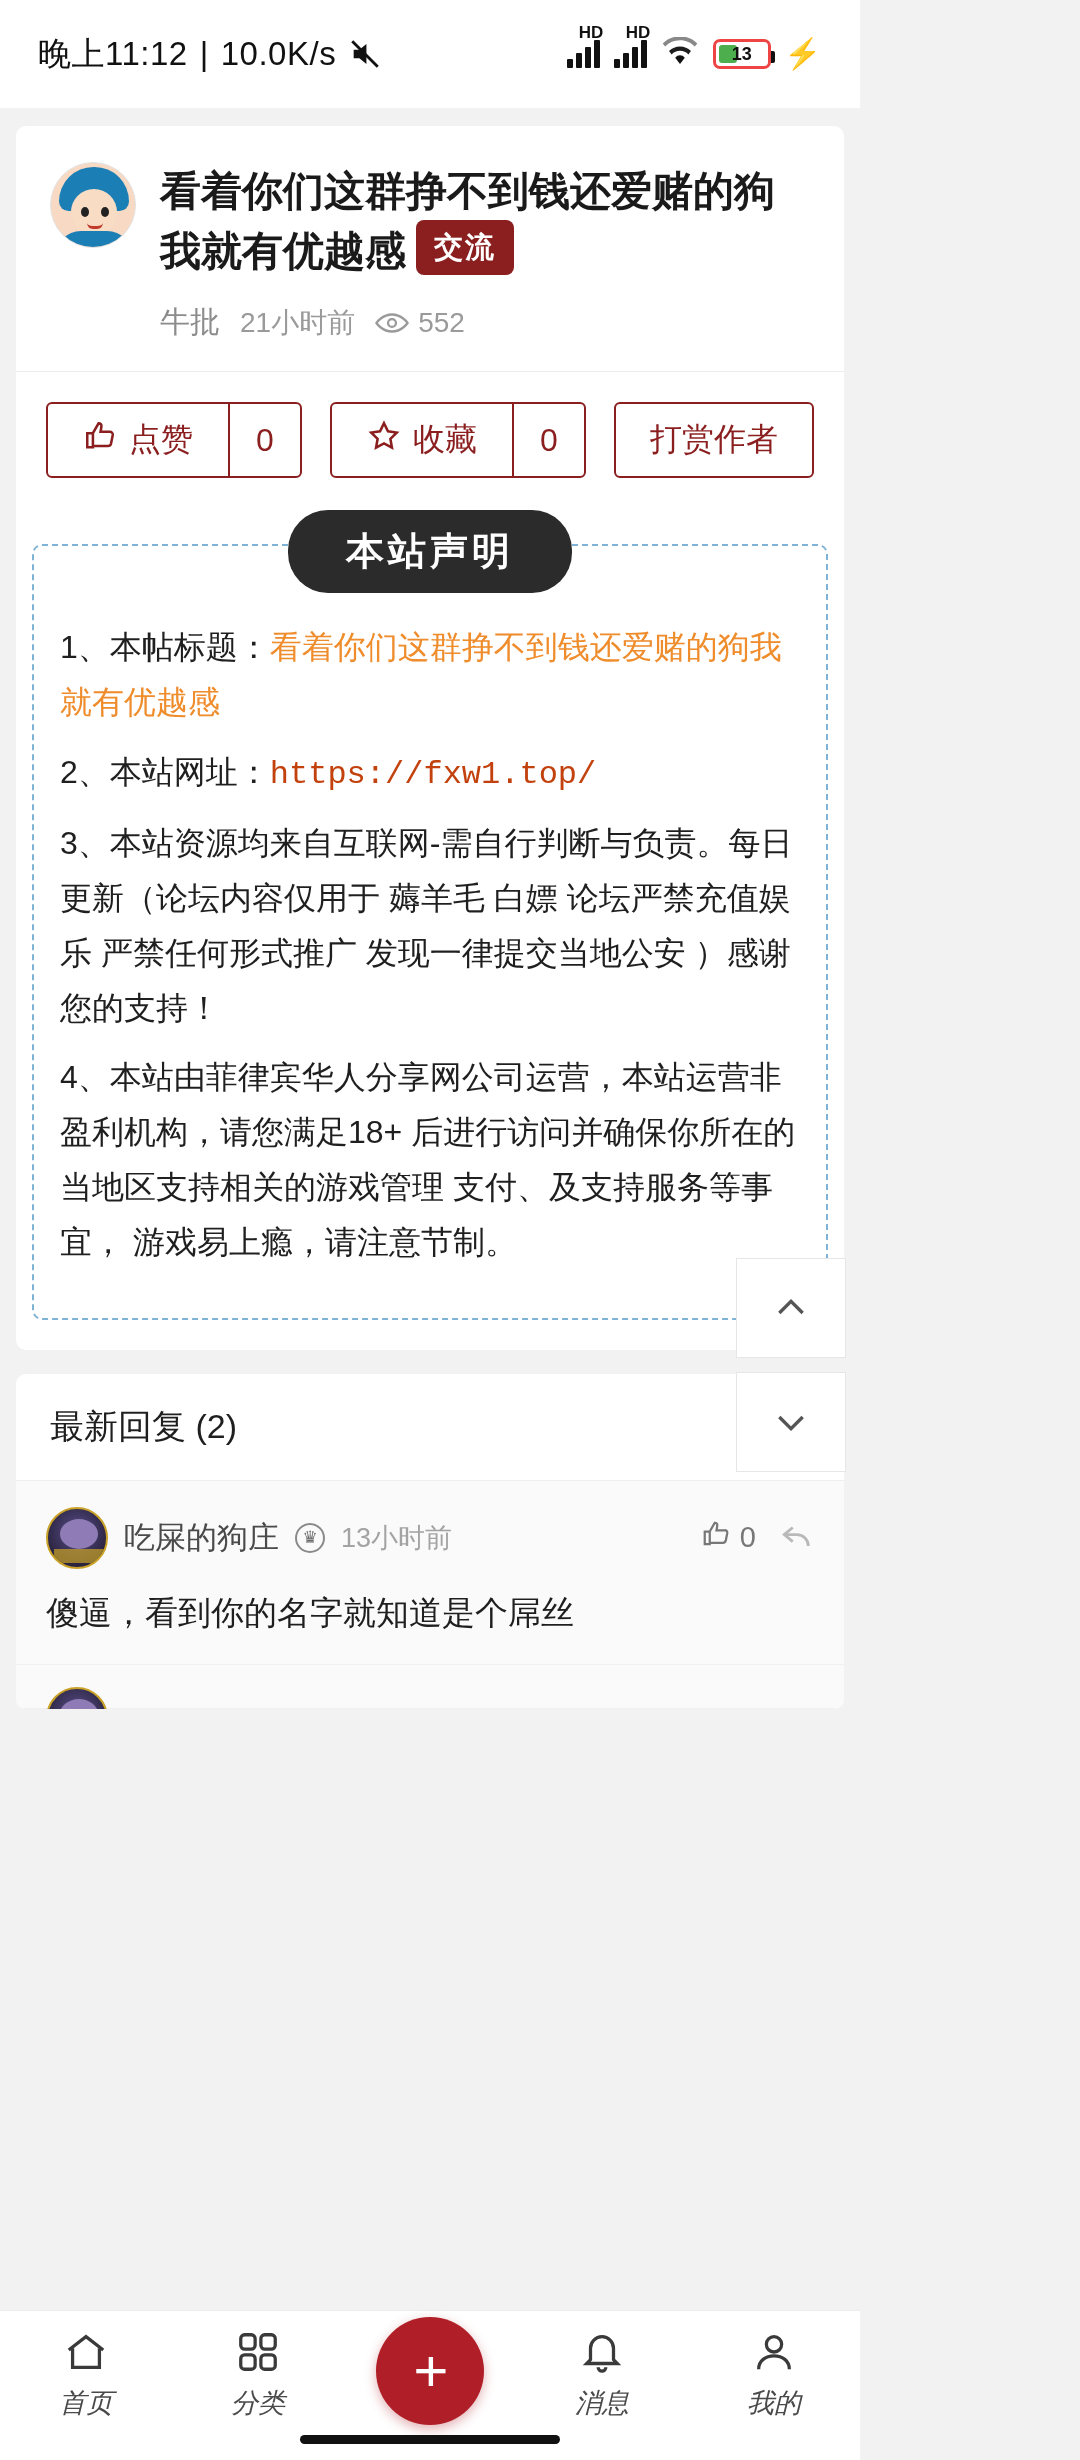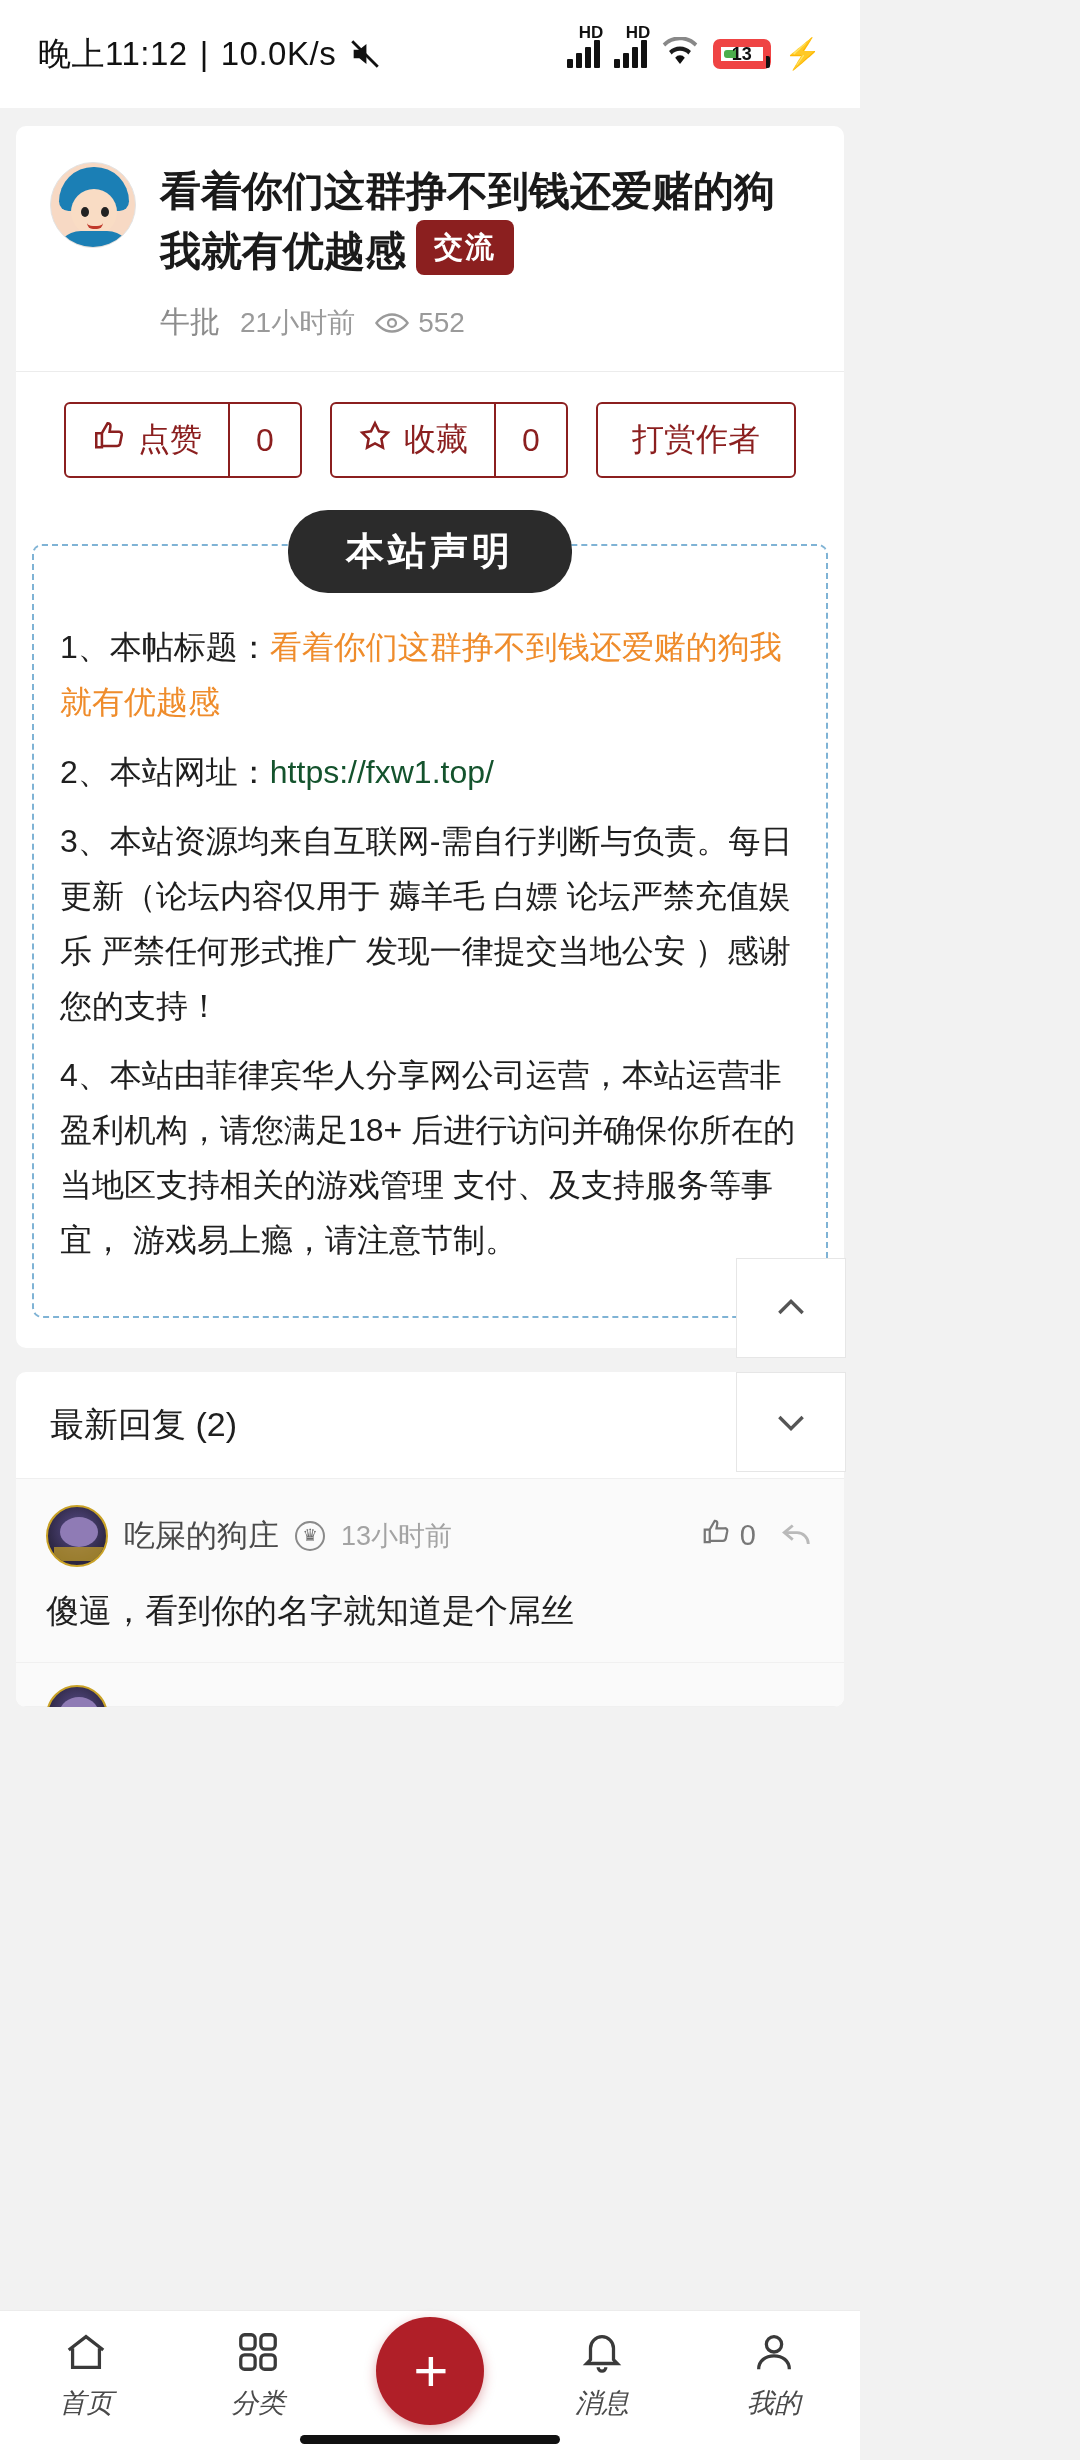--- a/index.html
+++ b/index.html
@@ -47,21 +47,21 @@
   }
   .sig-group { display: flex; align-items: flex-end; gap: 3px; position: relative; }
   .hd-label { font-size: 17px; font-weight: bold; position: absolute; top: -17px; left: 12px; color: #111; }
   .bars { display: flex; align-items: flex-end; gap: 3px; height: 28px; }
   .bars i { display: block; width: 6px; background: #111; border-radius: 1px; }
   .bars i:nth-child(1){ height: 9px; }
   .bars i:nth-child(2){ height: 15px; }
   .bars i:nth-child(3){ height: 21px; }
   .bars i:nth-child(4){ height: 28px; }
   .battery {
-    width: 58px; height: 30px; border: 8px solid #ef4444; border-radius: 7px;
+    width: 58px; height: 30px; border: 3px solid #ef4444; border-radius: 7px;
     position: relative; display: flex; align-items: center; padding: 3px;
   }
   .battery:after {
     content: ""; position: absolute; right: -7px; top: 9px; width: 4px; height: 12px;
     background: #111; border-radius: 0 2px 2px 0;
   }
   .battery .fill { height: 100%; background: #4cae4c; border-radius: 3px; width: 40%; }
   .battery .pct {
     position: absolute; inset: 0; display: flex; align-items: center; justify-content: center;
     font-size: 18px; color: #111; font-weight: bold;
@@ -152,21 +152,21 @@
   .act {
     border: 2px solid #8b1f1f;
     border-radius: 6px;
     display: flex;
     align-items: stretch;
     overflow: hidden;
     height: 76px;
   }
   .act .lbl {
     display: flex; align-items: center; gap: 12px;
-    padding: 0 26px;
+    padding: 0 35px;
     color: #8b1f1f; font-size: 32px;
   }
   .act .cnt {
     display: flex; align-items: center; justify-content: center;
     min-width: 72px;
     border-left: 2px solid #8b1f1f;
     color: #8b1f1f; font-size: 32px;
   }
   .act.single .lbl { padding: 0 34px; }
 
@@ -193,21 +193,21 @@
     letter-spacing: 4px;
     white-space: nowrap;
   }
   .st-line {
     font-size: 32px;
     line-height: 1.72;
     color: #1f1f1f;
     margin-bottom: 14px;
   }
   .st-line .hl { color: #ef8c2b; }
-  .st-line .link { color: #14532d; }
+  .st-line .link { color: #c2410c; font-family: Liberation Mono, monospace; }
 
   .statement-wrap {
     background: #fff;
     border-radius: 0 0 10px 10px;
     padding-top: 26px;
   }
 
   
   .replies {
     margin-top: 24px;

